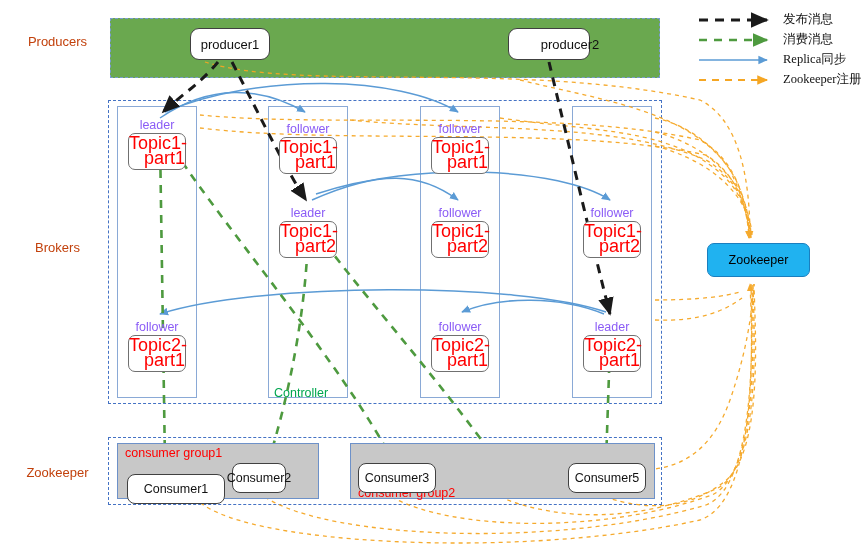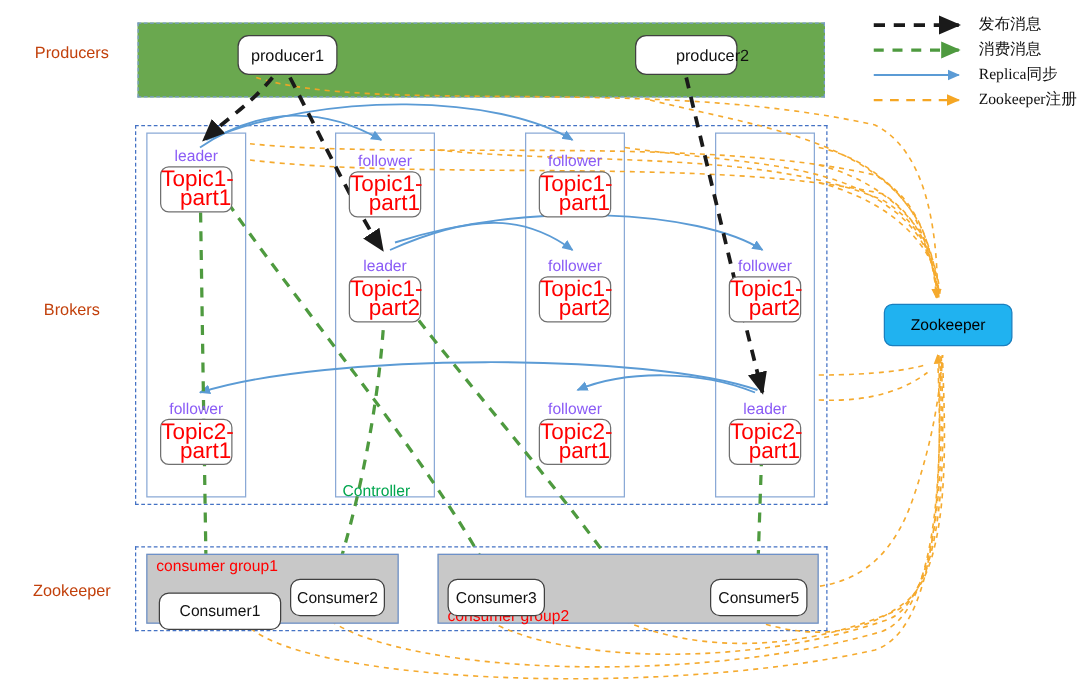--- a/index.html
+++ b/index.html
@@ -213,21 +213,21 @@
       <span>Topic2-</span>
       <span>part1</span>
     </div>
   </div>
 
   <div id="controller-label" style="left:274px;top:386px;">Controller</div>
 
   <div class="cgroup" style="left:117px;top:443px;width:202px;height:56px;"></div>
   <div class="cgroup-title" style="left:125px;top:446px;">consumer group1</div>
   <div class="consumer-box" style="left:127px;top:474px;width:98px;height:30px;">Consumer1</div>
-  <div class="consumer-box" style="left:232px;top:463px;width:76px;height:30px;">Consumer2</div>
+  <div class="consumer-box" style="left:232px;top:463px;width:54px;height:30px;">Consumer2</div>
 
   <div class="cgroup" style="left:350px;top:443px;width:305px;height:56px;"></div>
   <div class="cgroup-title" style="left:358px;top:446px;margin-top:40px;">consumer group2</div>
   <div class="consumer-box" style="left:358px;top:463px;width:78px;height:30px;">Consumer3</div>
   <div class="consumer-box" style="left:568px;top:463px;width:78px;height:30px;">Consumer5</div>
 
   <div id="zookeeper-box">Zookeeper</div>
 
   <div id="legend">
     <div class="legend-row">

